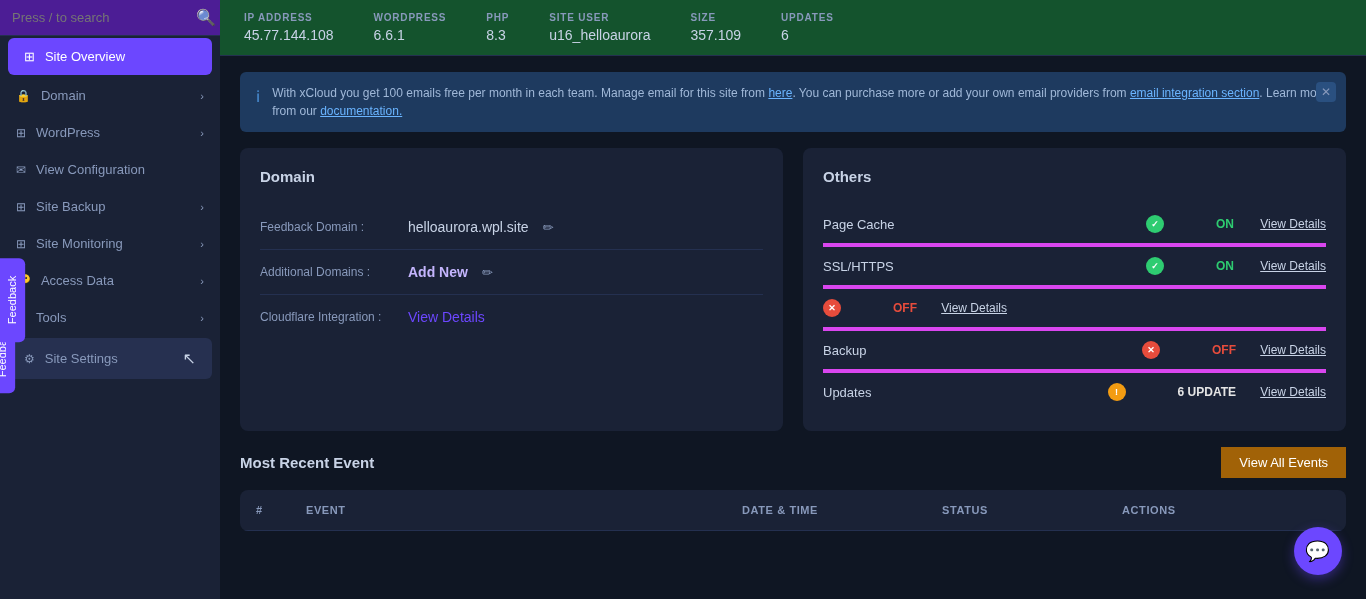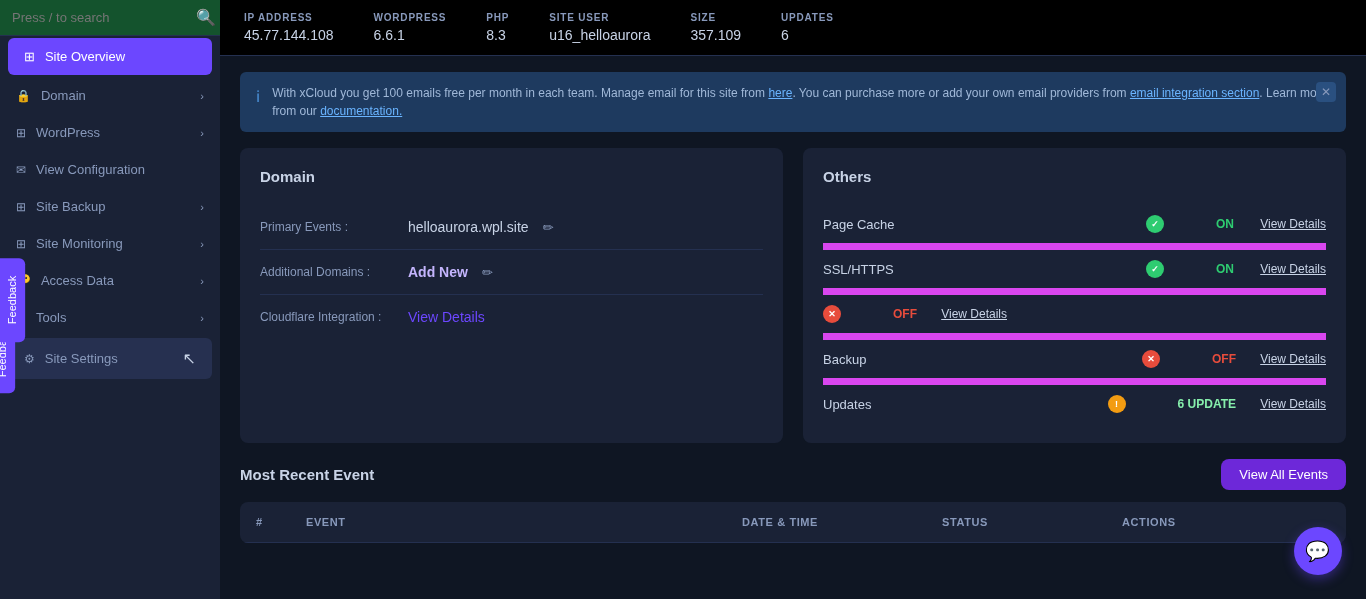--- a/index.html
+++ b/index.html
@@ -1,34 +1,34 @@
 <!DOCTYPE html>
 <html><head>
   <meta charset="utf-8">
   <style>
     * { margin: 0; padding: 0; box-sizing: border-box; }
     body { font-family: -apple-system, BlinkMacSystemFont, 'Segoe UI', sans-serif; background: #0f1623; color: #c8d3e6; width: 1366px; height: 599px; overflow: hidden; display: flex; }
 
     
     .sidebar { width: 220px; background: #1a2236; display: flex; flex-direction: column; flex-shrink: 0; }
-    .search-bar { display: flex; align-items: center; padding: 8px 12px; background: #14532d; border-bottom: 1px solid #243050; gap: 8px; }
+    .search-bar { display: flex; align-items: center; padding: 8px 12px; background: #4c1d95; border-bottom: 1px solid #243050; gap: 8px; }
     .search-bar input { background: transparent; border: none; outline: none; color: #8899bb; font-size: 13px; flex: 1; }
     .search-icon { color: #8899bb; font-size: 16px; }
 
     .sidebar-nav { flex: 1; }
     .sidebar-item { display: flex; align-items: center; justify-content: space-between; padding: 11px 16px; cursor: pointer; font-size: 13px; color: #8899bb; transition: background 0.2s; }
     .sidebar-item.active { background: #6c47ff; color: #fff; border-radius: 6px; margin: 2px 8px; }
     .sidebar-item .item-left { display: flex; align-items: center; gap: 10px; }
     .sidebar-item .chevron { font-size: 11px; color: #8899bb; }
 
     
     .main-content { flex: 1; background: #0f1623; overflow-y: auto; }
 
     
-    .stats-bar { background: #000000; display: flex; padding: 12px 24px; gap: 40px; border-bottom: 1px solid #243050; }
+    .stats-bar { background: #14532d; display: flex; padding: 12px 24px; gap: 40px; border-bottom: 1px solid #243050; }
     .stat-item { display: flex; flex-direction: column; gap: 4px; }
     .stat-label { font-size: 10px; color: #8899bb; text-transform: uppercase; letter-spacing: 0.8px; font-weight: 600; }
     .stat-value { font-size: 14px; color: #c8d3e6; font-weight: 500; }
 
     
     .info-banner { background: #1e3a5f; margin: 16px 20px 0; border-radius: 6px; padding: 12px 16px; display: flex; align-items: flex-start; gap: 12px; font-size: 12px; color: #a0b8d8; line-height: 1.5; position: relative; }
     .info-icon { color: #4a90d9; font-size: 16px; margin-top: 1px; flex-shrink: 0; }
     .info-close { position: absolute; right: 10px; top: 10px; background: #2a5080; border: none; color: #8899bb; cursor: pointer; border-radius: 4px; width: 20px; height: 20px; display: flex; align-items: center; justify-content: center; font-size: 12px; }
     .info-banner a { color: #6ab4ff; text-decoration: underline; cursor: pointer; }
 
@@ -42,39 +42,39 @@
     .domain-row { display: flex; align-items: center; padding: 14px 0; border-bottom: 1px solid #243050; gap: 8px; }
     .domain-row:last-child { border-bottom: none; }
     .domain-label { font-size: 12px; color: #8899bb; min-width: 140px; }
     .domain-value { font-size: 14px; color: #c8d3e6; }
     .domain-value a { color: #c8d3e6; text-decoration: none; }
     .domain-value .add-link { color: #6c47ff; text-decoration: none; font-weight: 500; }
     .domain-value .view-link { color: #6c47ff; text-decoration: none; font-weight: 500; }
     .edit-icon { color: #8899bb; cursor: pointer; font-size: 13px; margin-left: 6px; }
 
     
-    .others-row { display: flex; align-items: center; padding: 10px 0; border-bottom: 7px solid #d946ef; }
+    .others-row { display: flex; align-items: center; padding: 10px 0; border-bottom: 4px solid #d946ef; }
     .others-row:last-child { border-bottom: none; }
     .others-label { font-size: 13px; color: #c8d3e6; flex: 1; }
     .status-badge { display: flex; align-items: center; gap: 5px; min-width: 90px; }
     .status-dot { width: 18px; height: 18px; border-radius: 50%; display: flex; align-items: center; justify-content: center; font-size: 9px; font-weight: 700; flex-shrink: 0; }
     .status-dot.on { background: #2ecc71; color: #fff; }
     .status-dot.off { background: #e74c3c; color: #fff; }
     .status-dot.warn { background: #f39c12; color: #fff; }
     .status-text { font-size: 12px; font-weight: 600; margin-left: 47px; }
     .status-text.on { color: #2ecc71; }
     .status-text.off { color: #e74c3c; }
-    .status-text.warn { color: #86efac; }
+    .status-text.warn { color: #e5e5e5; }
     .view-details-link { color: #c8d3e6; font-size: 12px; text-decoration: underline; cursor: pointer; min-width: 90px; text-align: right; }
 
     
     .events-section { margin: 0 20px 20px; }
     .events-header { display: flex; align-items: center; justify-content: space-between; margin-bottom: 12px; }
     .events-title { font-size: 15px; font-weight: 600; color: #c8d3e6; }
-    .view-all-btn { background: #6d28d9; color: #fff; border: none; border-radius: 8px; padding: 8px 18px; font-size: 13px; cursor: pointer; font-weight: 500; }
+    .view-all-btn { background: #a16207; color: #fff; border: none; border-radius: 0; padding: 8px 18px; font-size: 13px; cursor: pointer; font-weight: 500; }
 
     .events-table { background: #1a2236; border-radius: 8px; overflow: hidden; }
     .table-header { display: grid; grid-template-columns: 50px 1fr 200px 180px 120px 120px; background: #1a2236; border-bottom: 1px solid #243050; }
     .table-header-cell { padding: 14px 16px; font-size: 11px; color: #8899bb; text-transform: uppercase; letter-spacing: 0.6px; font-weight: 600; }
 
     
     .chat-btn { position: fixed; bottom: 24px; right: 24px; width: 48px; height: 48px; background: #6c47ff; border-radius: 50%; display: flex; align-items: center; justify-content: center; cursor: pointer; color: #fff; font-size: 20px; box-shadow: 0 4px 12px rgba(108,71,255,0.4); z-index: 200; }
 
     
     .feedback-wrapper { position: fixed; left: 0; top: 50%; transform: translateY(-50%); z-index: 100; }
@@ -206,21 +206,21 @@
     </span>
     <button class="info-close">✕</button>
   </div>
 
   <div class="content-grid">
 
     <div class="card">
       <div class="card-title">Domain</div>
 
       <div class="domain-row">
-        <span class="domain-label">Primary Events :</span>
+        <span class="domain-label">Feedback Domain :</span>
         <span class="domain-value">
           <a style="color:#c8d3e6; text-decoration:none;">helloaurora.wpl.site</a>
         </span>
         <span class="edit-icon">✏</span>
       </div>
 
       <div class="domain-row">
         <span class="domain-label">Additional Domains :</span>
         <span class="domain-value">
           <a class="add-link" style="color:#c4b5fd; text-decoration:none; font-weight:700;text-align:center;">Add New</a>

